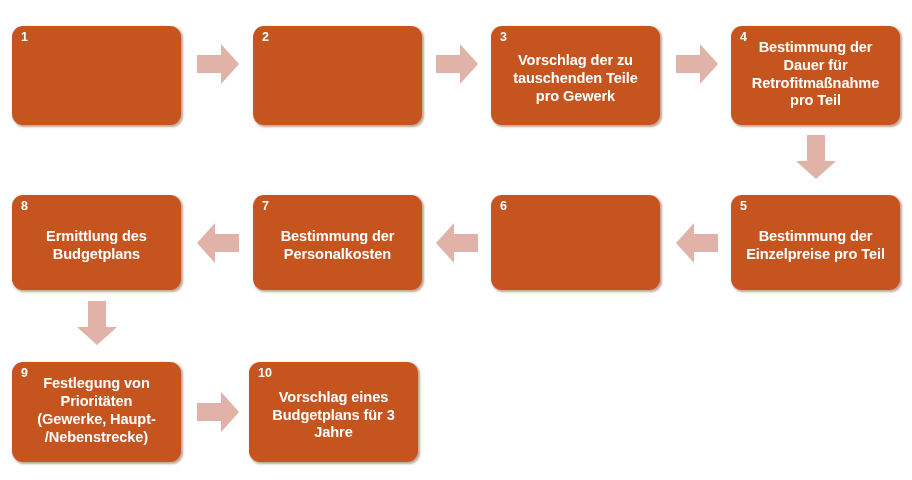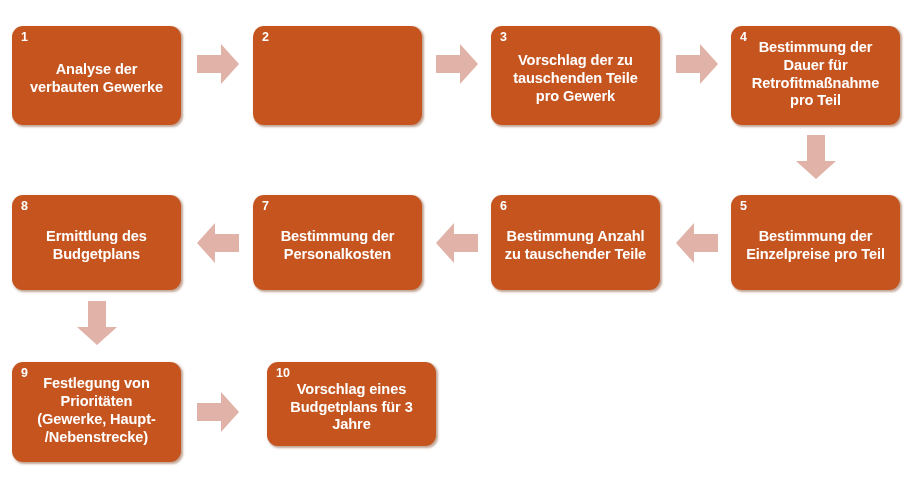--- a/index.html
+++ b/index.html
@@ -53,22 +53,20 @@
   }
   .arrow svg { display: block; }
 </style>
 </head>
 <body>
 
 <div id="canvas">
 
   <div class="step-box pad-top" style="left:12px; top:26px; width:169px; height:99px;">
     <span class="step-num">1</span>
-    <span class="step-label">Analyse der
-verbauten Gewerke</span>
   </div>
 
   <div class="arrow" style="left:197px; top:44px;">
     <svg width="42" height="40" viewBox="0 0 42 40" aria-hidden="true">
       <polygon points="0,11 24,11 24,0 42,20 24,40 24,29 0,29" fill="#E0B2A8"></polygon>
     </svg>
   </div>
 
   <div class="step-box pad-top" style="left:253px; top:26px; width:169px; height:99px;">
     <span class="step-num">2</span>
@@ -114,22 +112,20 @@
   </div>
 
   <div class="arrow" style="left:676px; top:223px;">
     <svg width="42" height="40" viewBox="0 0 42 40" aria-hidden="true">
       <polygon points="42,11 18,11 18,0 0,20 18,40 18,29 42,29" fill="#E0B2A8"></polygon>
     </svg>
   </div>
 
   <div class="step-box pad-top" style="left:491px; top:195px; width:169px; height:95px;">
     <span class="step-num">6</span>
-    <span class="step-label">Bestimmung Anzahl
-zu tauschender Teile</span>
   </div>
 
   <div class="arrow" style="left:436px; top:223px;">
     <svg width="42" height="40" viewBox="0 0 42 40" aria-hidden="true">
       <polygon points="42,11 18,11 18,0 0,20 18,40 18,29 42,29" fill="#E0B2A8"></polygon>
     </svg>
   </div>
 
   <div class="step-box pad-top" style="left:253px; top:195px; width:169px; height:95px;">
     <span class="step-num">7</span>
@@ -162,20 +158,20 @@
 (Gewerke, Haupt-
 /Nebenstrecke)</span>
   </div>
 
   <div class="arrow" style="left:197px; top:392px;">
     <svg width="42" height="40" viewBox="0 0 42 40" aria-hidden="true">
       <polygon points="0,11 24,11 24,0 42,20 24,40 24,29 0,29" fill="#E0B2A8"></polygon>
     </svg>
   </div>
 
-  <div class="step-box pad-top" style="left:267px; top:362px; width:169px; height:84px;">
+  <div class="step-box pad-top" style="left:249px; top:362px; width:169px; height:100px;">
     <span class="step-num">10</span>
     <span class="step-label">Vorschlag eines
 Budgetplans für 3
 Jahre</span>
   </div>
 
 </div>
 
 </body></html>

